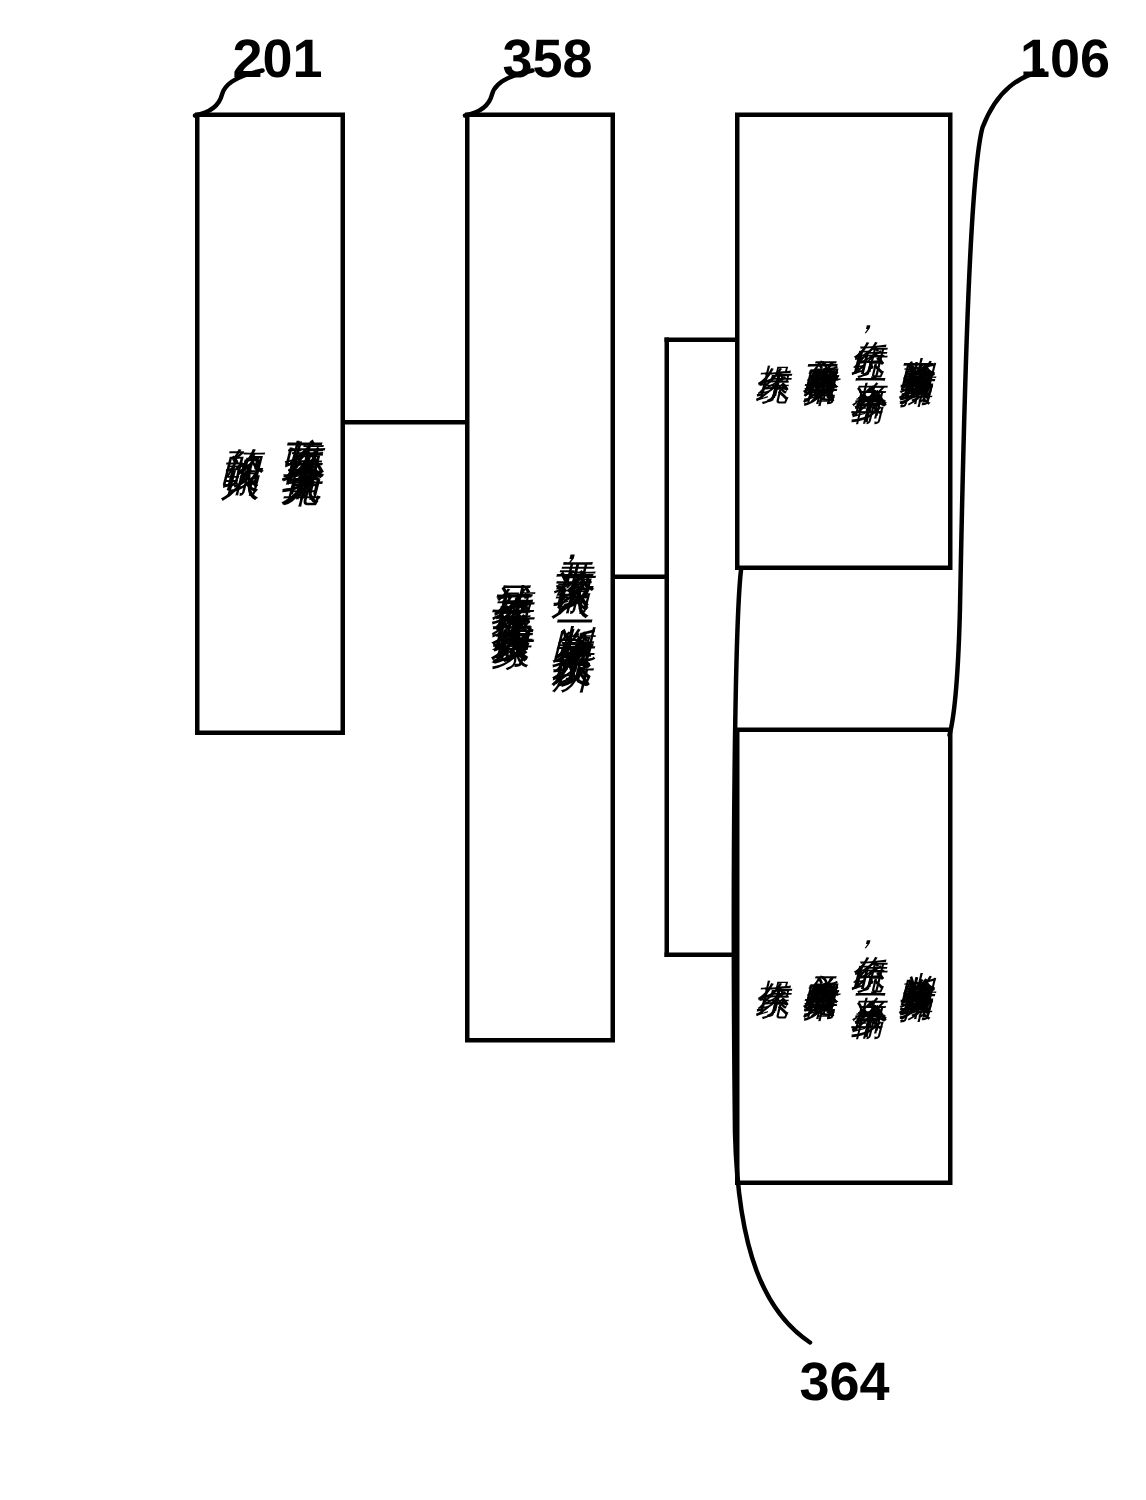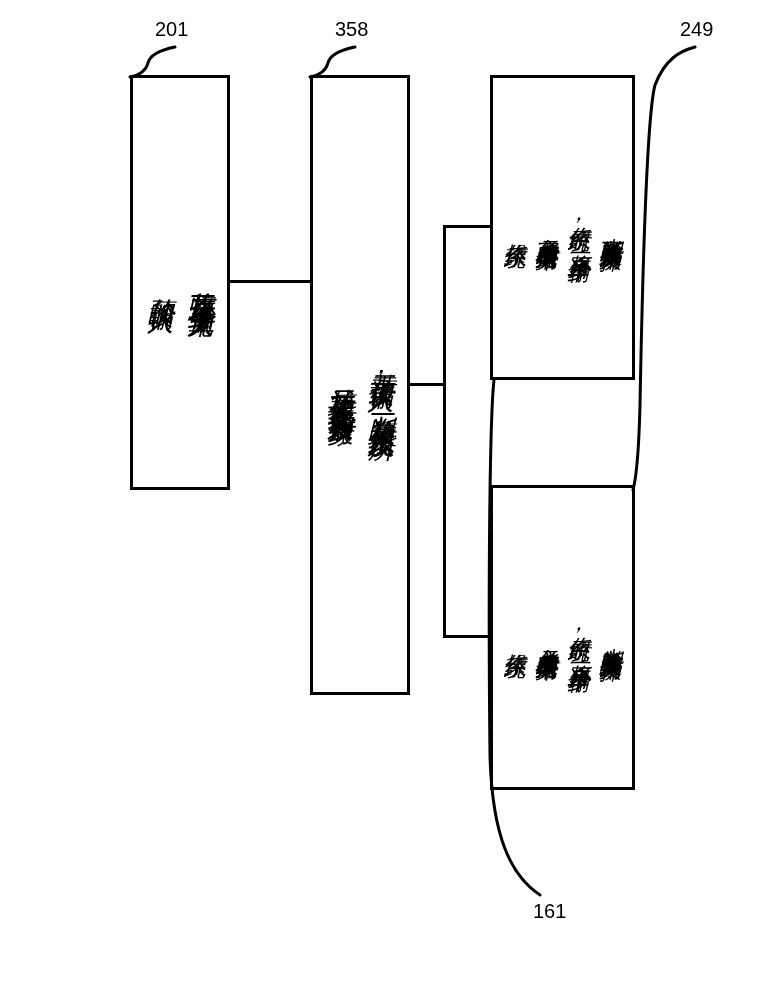--- a/index.html
+++ b/index.html
@@ -35,22 +35,22 @@
     text-align: center;
   }
   .box203 .vtext, .box204 .vtext {
     font-size: 22px;
     line-height: 1.45;
     letter-spacing: 1px;
   }
   .label {
     position: absolute;
     font-family: Arial, Helvetica, sans-serif;
-    font-weight: 400;
-    font-size: 20px;
+    font-weight: 700;
+    font-size: 36px;
     color: #000;
   }
   .connector {
     position: absolute;
     background: #000;
   }
   
   .leader {
     position: absolute;
   }
@@ -89,22 +89,22 @@
   <div class="connector" style="left:410px; top:383px; width:35px; height:3px;"></div>
 
   <div class="connector" style="left:443px; top:225px; width:3px; height:413px;"></div>
 
   <div class="connector" style="left:443px; top:225px; width:47px; height:3px;"></div>
 
   <div class="connector" style="left:443px; top:635px; width:47px; height:3px;"></div>
 
   <div class="label" style="left:155px; top:18px;">201</div>
   <div class="label" style="left:335px; top:18px;">358</div>
-  <div class="label" style="left:533px; top:900px;">161</div>
-  <div class="label" style="left:680px; top:18px;">249</div>
+  <div class="label" style="left:533px; top:900px;">364</div>
+  <div class="label" style="left:680px; top:18px;">106</div>
 
   <svg class="leader" style="left:120px; top:45px; width:70px; height:40px;" viewBox="0 0 70 40">
     <path d="M55 2 C40 5, 30 10, 28 18 C26 26, 20 30, 10 32" stroke="#000" stroke-width="3" fill="none" stroke-linecap="round"></path>
   </svg>
 
   <svg class="leader" style="left:300px; top:45px; width:70px; height:40px;" viewBox="0 0 70 40">
     <path d="M55 2 C40 5, 30 10, 28 18 C26 26, 20 30, 10 32" stroke="#000" stroke-width="3" fill="none" stroke-linecap="round"></path>
   </svg>
 
   <svg class="leader" style="left:625px; top:45px; width:90px; height:450px;" viewBox="0 0 90 450">

